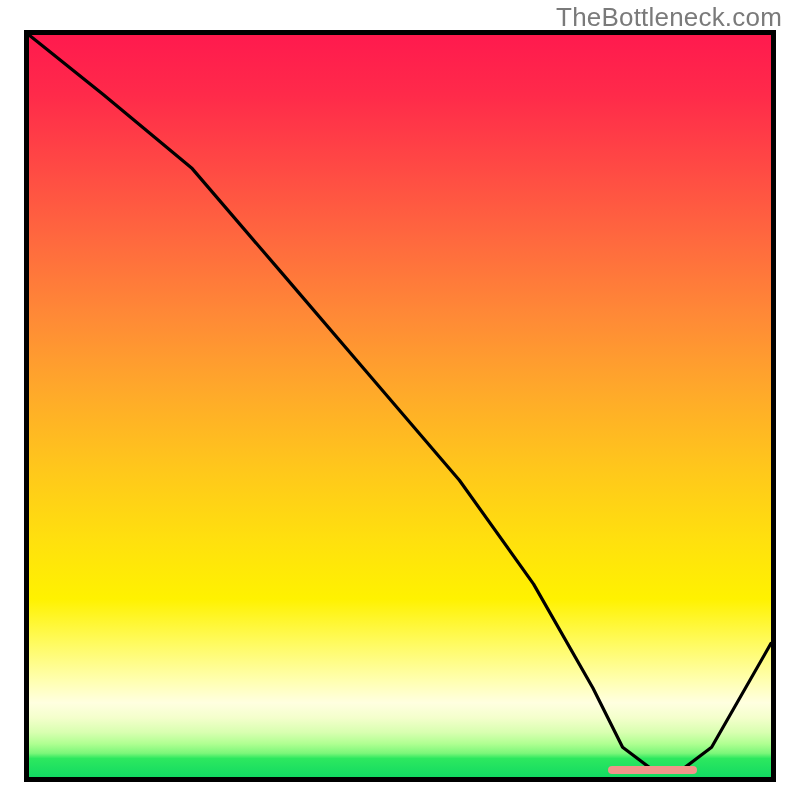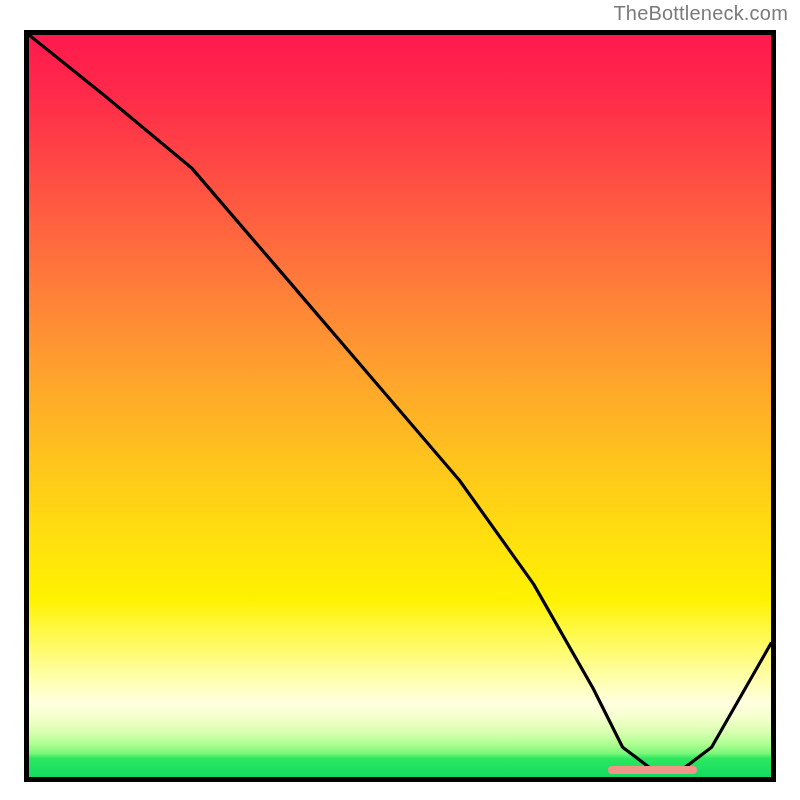--- a/index.html
+++ b/index.html
@@ -12,22 +12,22 @@
     overflow: hidden;
   }
   .wrap {
     position: relative;
     width: 800px;
     height: 800px;
   }
   .attribution {
     position: absolute;
     top: 2px;
-    right: 12px;
-    font-size: 20px;
+    right: 18px;
+    font-size: 26px;
     color: #7a7a7a;
     letter-spacing: 0.2px;
   }
   .plot-outer {
     position: absolute;
     left: 24px;
     top: 30px;
     width: 752px;
     height: 752px;
     box-sizing: border-box;

